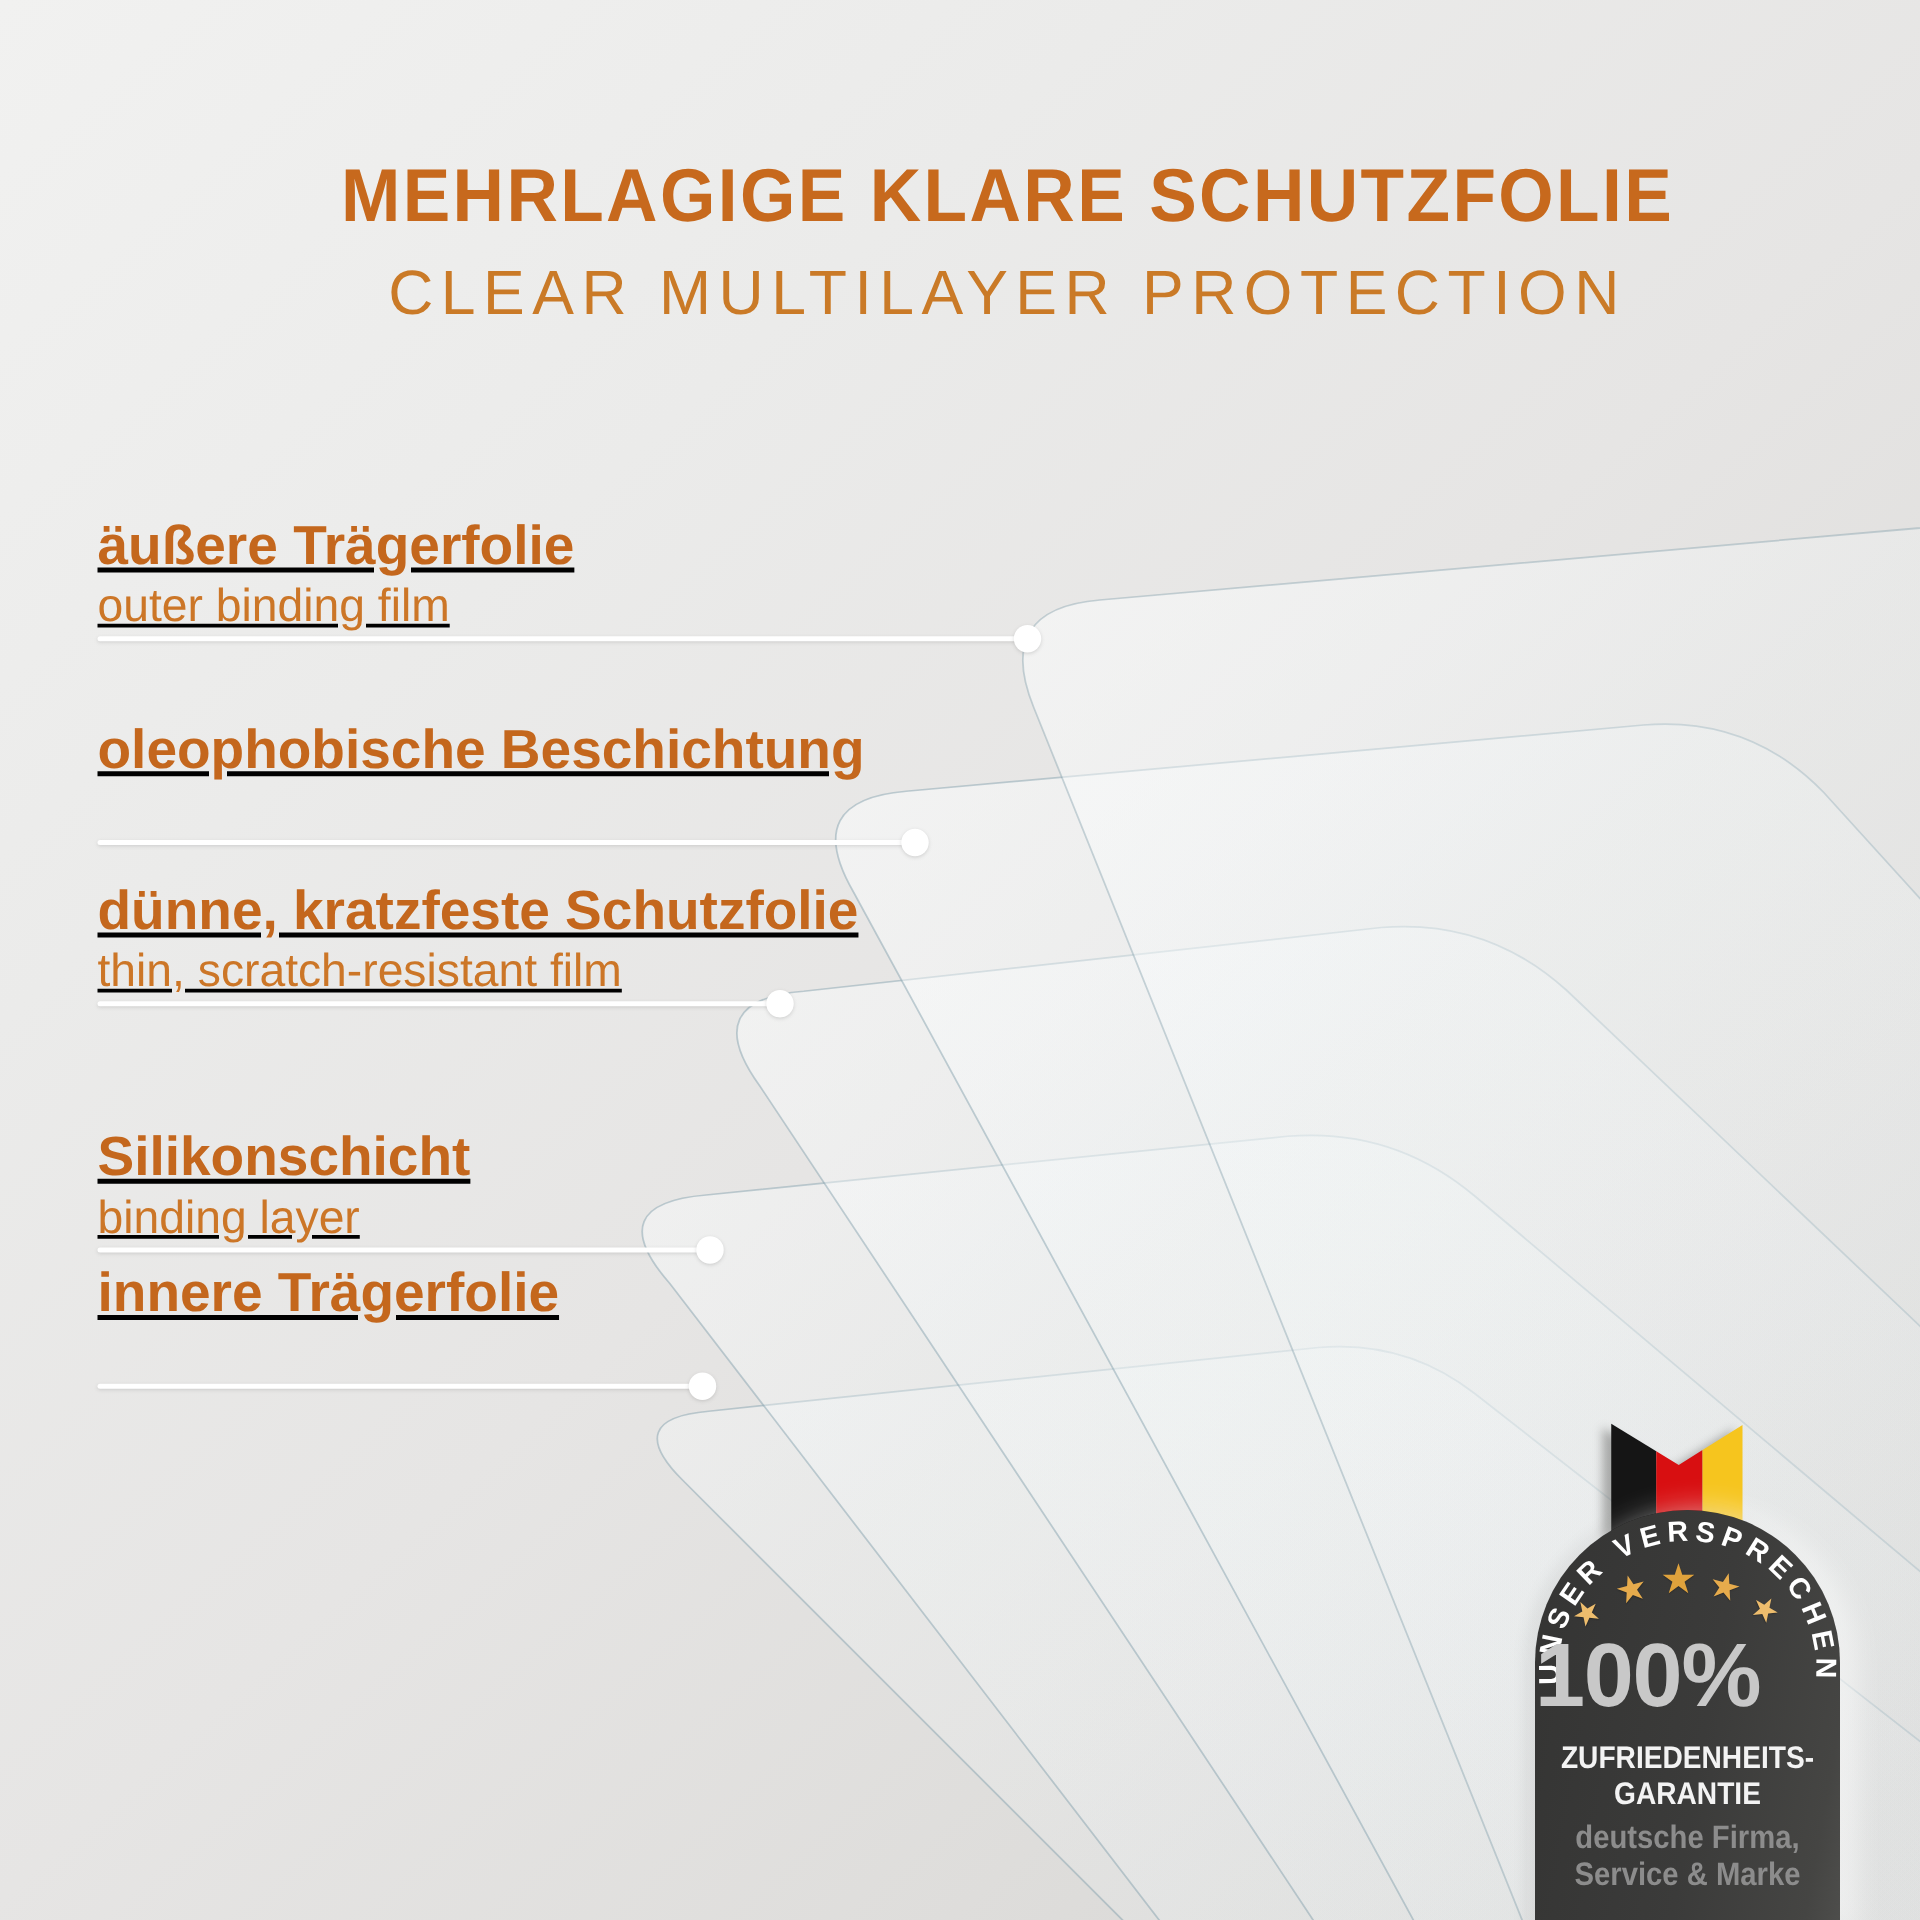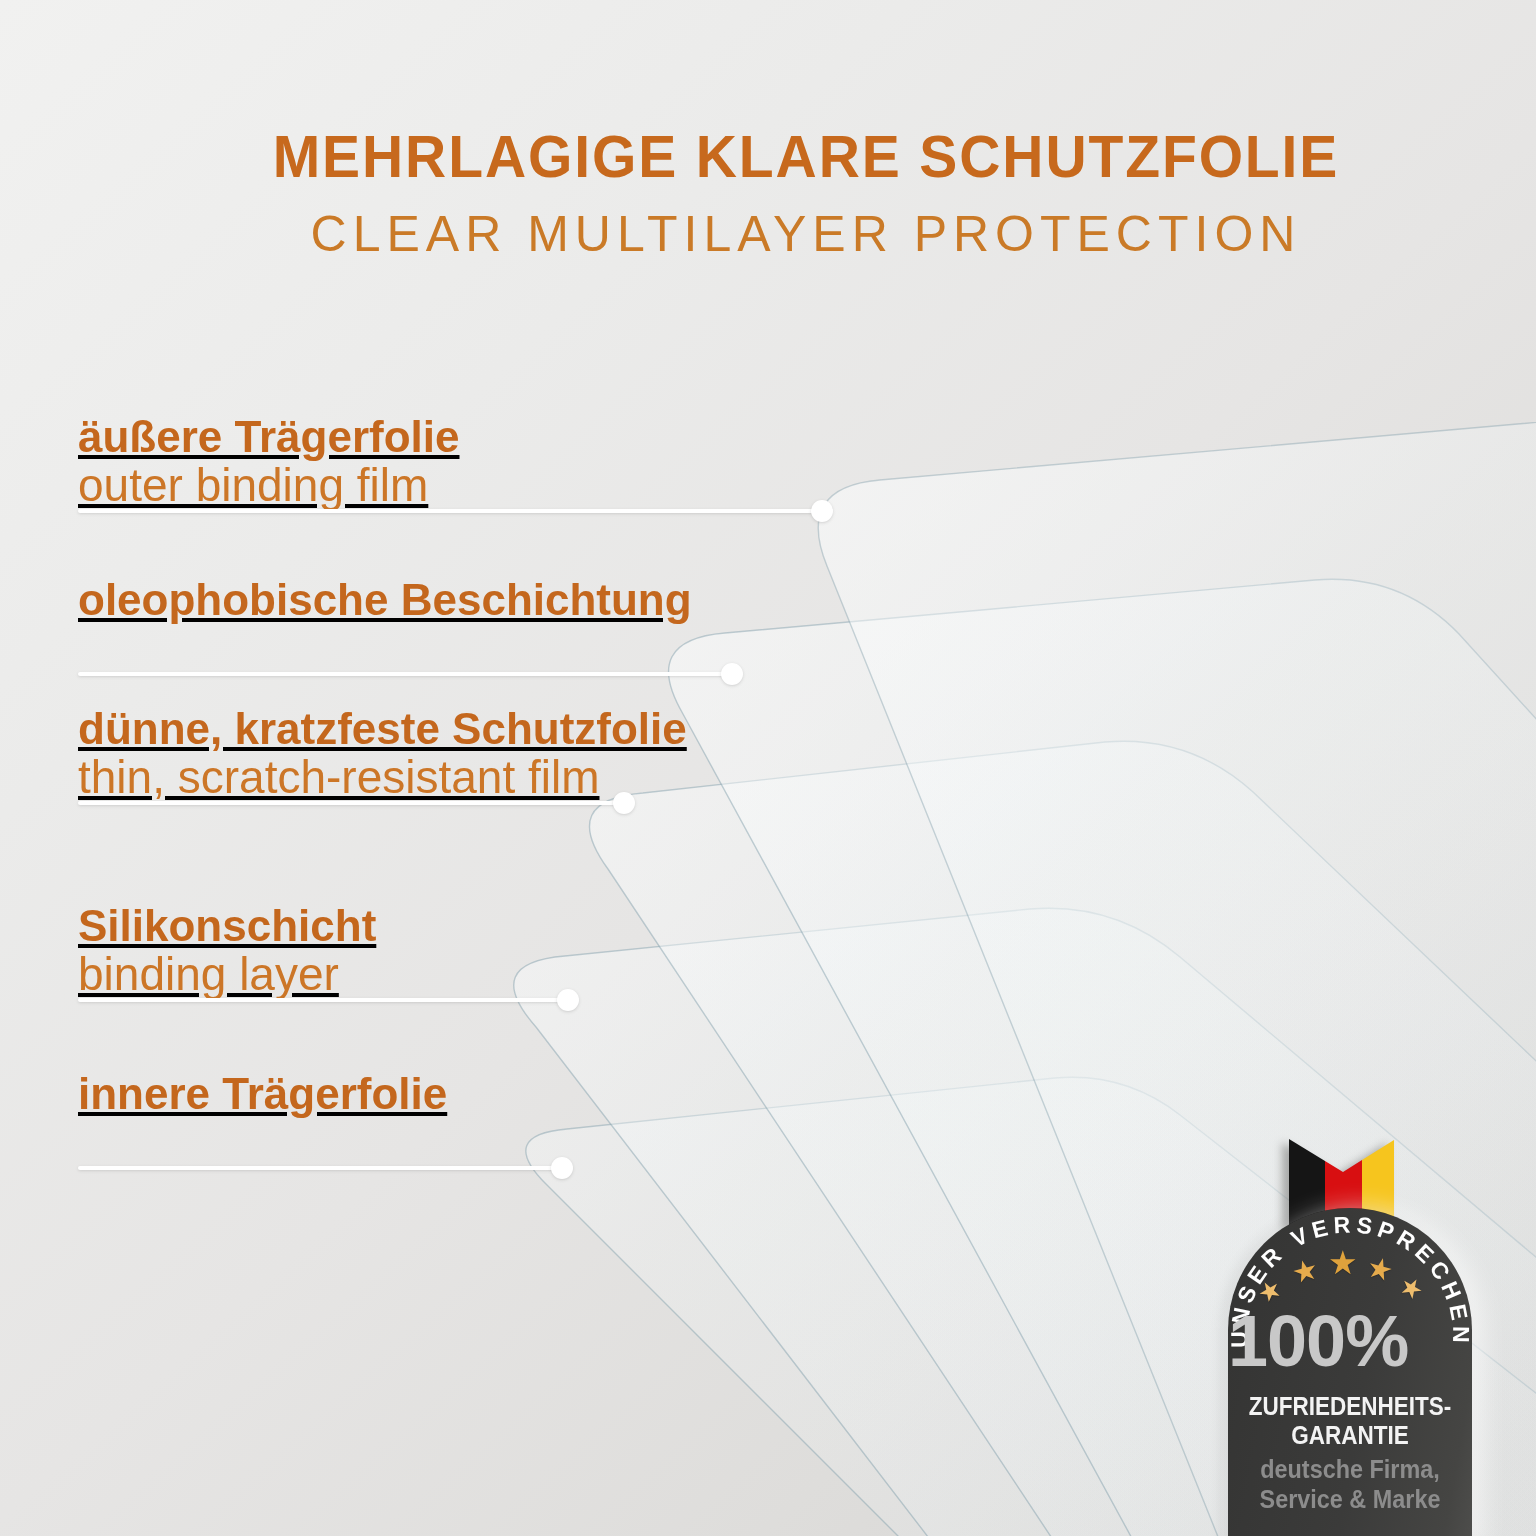--- a/index.html
+++ b/index.html
@@ -15,21 +15,21 @@
     font-size:60px;font-weight:bold;color:#c7691d;letter-spacing:2px;
     transform:translateX(38px) scaleX(.95);transform-origin:center top;white-space:nowrap;
   }
   .subtitle{
     margin-top:14px;font-size:50px;font-weight:normal;color:#ca7a27;letter-spacing:6px;
     transform:translateX(38px);white-space:nowrap;
   }
   
   .callout{position:absolute;left:78px;z-index:5;text-decoration:underline;}
   .c-de{font-size:44px;font-weight:bold;color:#c4671d;line-height:46px;white-space:nowrap;}
-  .c-en{font-size:46px;font-weight:normal;color:#cc7627;line-height:46px;margin-top:2px;white-space:nowrap;}
+  .c-en{font-size:37px;font-weight:normal;color:#cc7627;line-height:46px;margin-top:2px;white-space:nowrap;}
   .c-line{
     position:absolute;top:95px;left:0;height:4px;background:#ffffff;border-radius:2px;
     box-shadow:0 1px 3px rgba(110,110,110,.22);
   }
   .c-dot{
     position:absolute;top:86px;width:22px;height:22px;border-radius:50%;background:#ffffff;
     box-shadow:0 1px 3px rgba(110,110,110,.25);
   }
   
   .ribbon-svg{position:absolute;left:1278px;top:1128px;z-index:6;filter:drop-shadow(-7px 3px 4px rgba(90,90,88,.45));}
@@ -104,21 +104,21 @@
   <div class="c-dot" style="left:535px;"></div>
 </div>
 
 <div class="callout" style="top:903px;">
   <div class="c-de">Silikonschicht</div>
   <div class="c-en">binding layer</div>
   <div class="c-line" style="width:490px;"></div>
   <div class="c-dot" style="left:479px;"></div>
 </div>
 
-<div class="callout" style="top:1071px;text-align:center;">
+<div class="callout" style="top:1012px;text-align:center;">
   <div class="c-de">innere Trägerfolie</div>
   <div class="c-line" style="width:484px;"></div>
   <div class="c-dot" style="left:473px;"></div>
 </div>
 
 <svg class="ribbon-svg" width="130" height="100" viewBox="1278 1128 130 100">
   <polygon points="1289,1139 1325,1161 1325,1228 1289,1228" fill="#151515"></polygon>
   <polygon points="1325,1161 1343,1172 1362,1160 1362,1228 1325,1228" fill="#d80f11"></polygon>
   <polygon points="1362,1160 1394,1140 1394,1228 1362,1228" fill="#f6c51e"></polygon>
 </svg>

